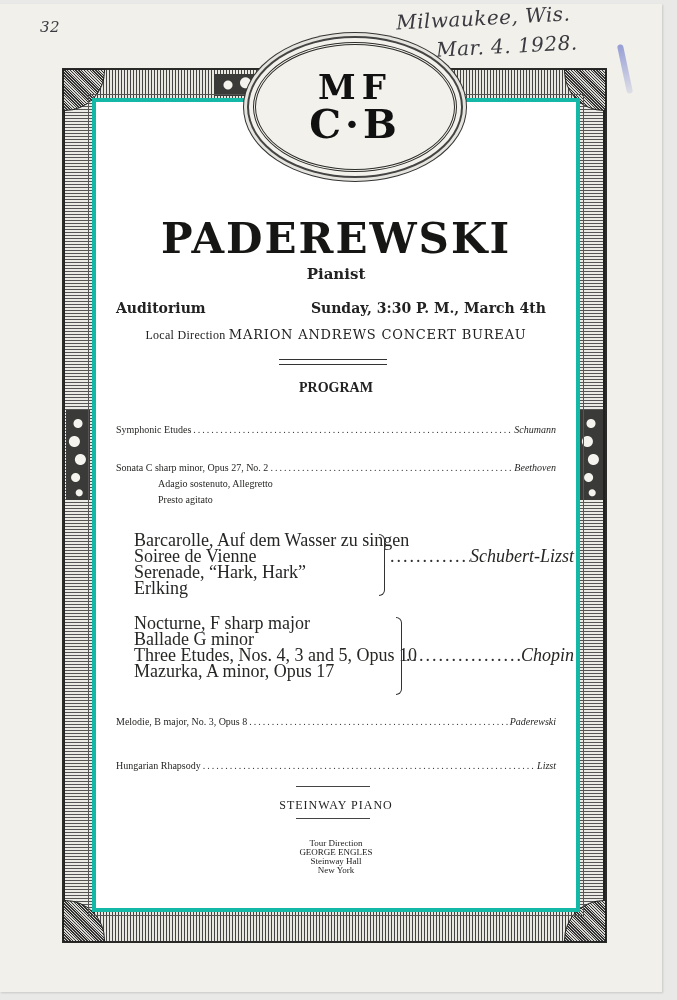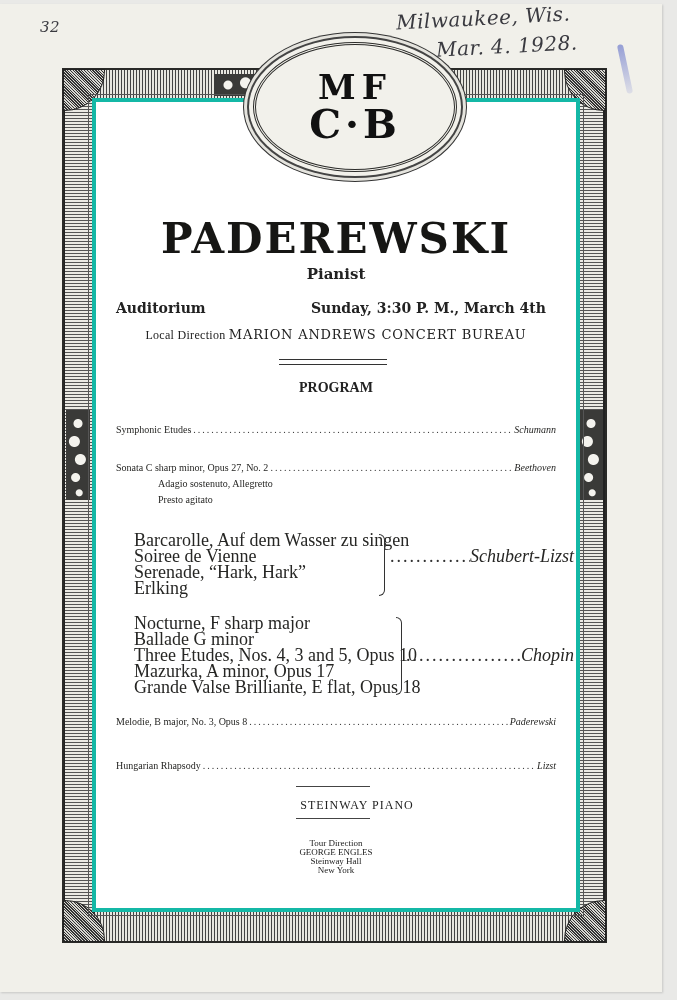--- a/index.html
+++ b/index.html
@@ -145,21 +145,21 @@
       position: absolute; display: flex; align-items: baseline; white-space: nowrap; right: 0;
     }
     .group .tail .dots { flex: 1; overflow: hidden; letter-spacing: 2px; color: #333; }
     .group .tail .dots::after { content: "........................................................................"; }
 
     .rule-single {
       position: absolute; left: 200px; width: 74px; height: 0; border-top: 1px solid #444;
     }
     .piano {
       position: absolute; left: 0; width: 100%; top: 696px; text-align: center;
-      font-size: 12px; letter-spacing: 1px; color: #222; margin-left: 21px;
+      font-size: 12px; letter-spacing: 1px; color: #222;
     }
     .tour {
       position: absolute; left: 0; width: 100%; top: 737px; text-align: center;
       font-size: 9px; line-height: 9px; color: #222;
     }
   </style>
 </head>
 <body>
 
 <div class="paper">
@@ -232,21 +232,20 @@
       <span class="composer">Schubert-Lizst</span>
     </div>
   </div>
 
   <div class="group" style="top:513px; height:80px;">
     <div class="titles">
       <div>Nocturne, F sharp major</div>
       <div>Ballade G minor</div>
       <div>Three Etudes, Nos. 4, 3 and 5, Opus 10</div>
       <div>Mazurka, A minor, Opus 17</div>
-      <div>Grande Valse Brilliante, E flat, Opus 18</div>
     </div>
     <div class="brace" style="left:262px; top:2px; height:76px;"></div>
     <div class="tail" style="left:272px; top:32px;">
       <span class="dots"></span>
       <span class="composer">Chopin</span>
     </div>
   </div>
 
   <div class="prog" style="top:612px;text-align:center;">
     <div class="row">

